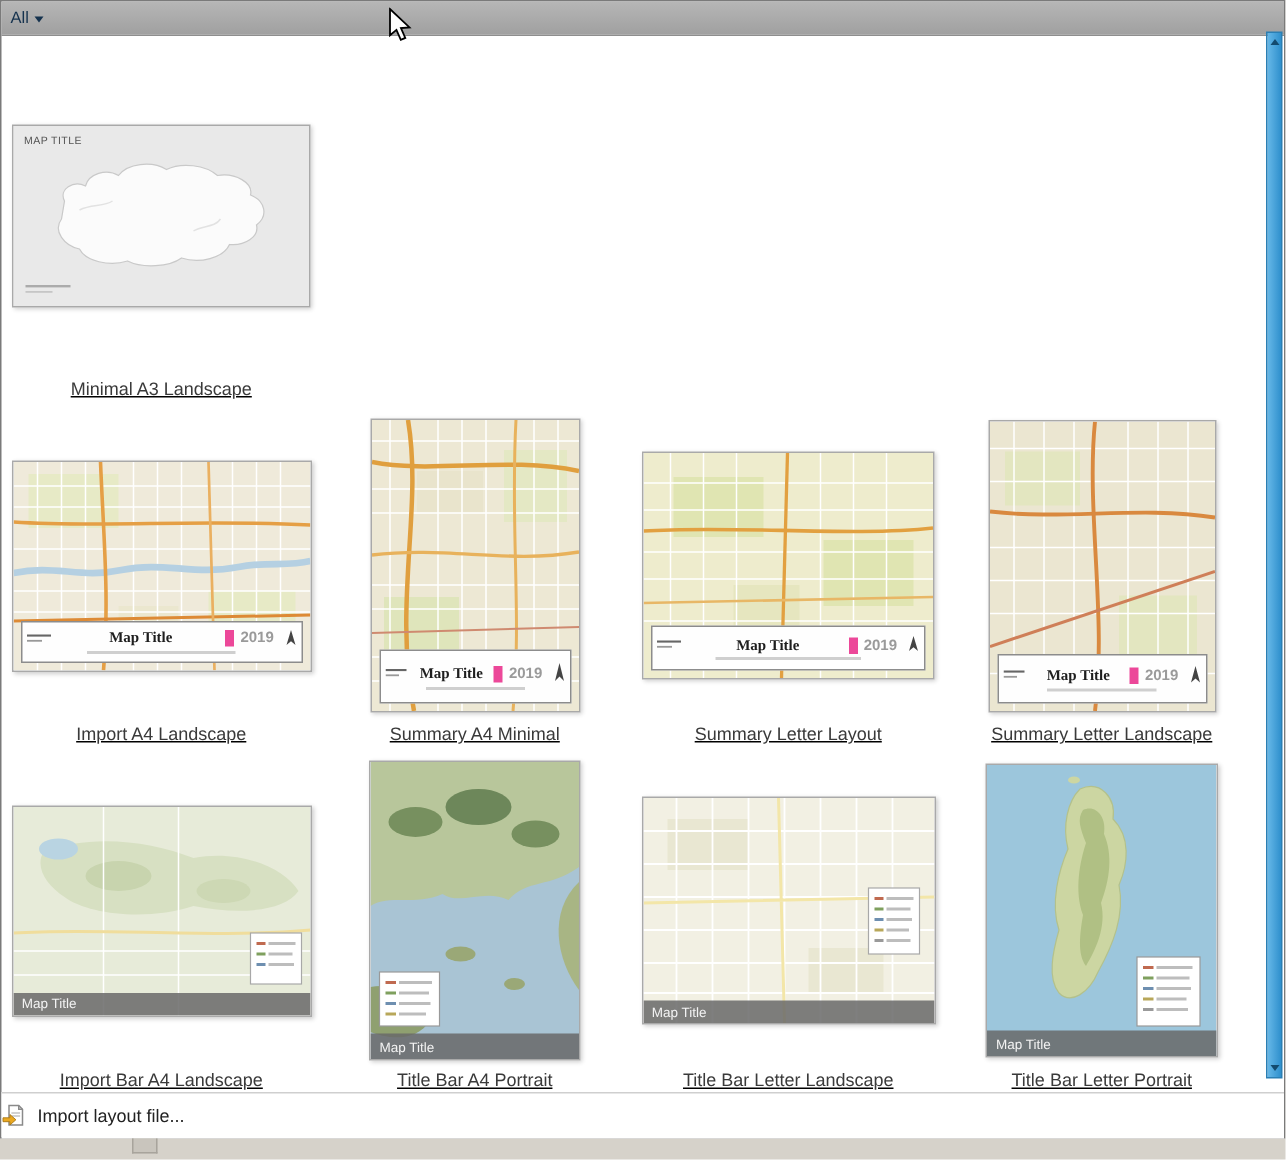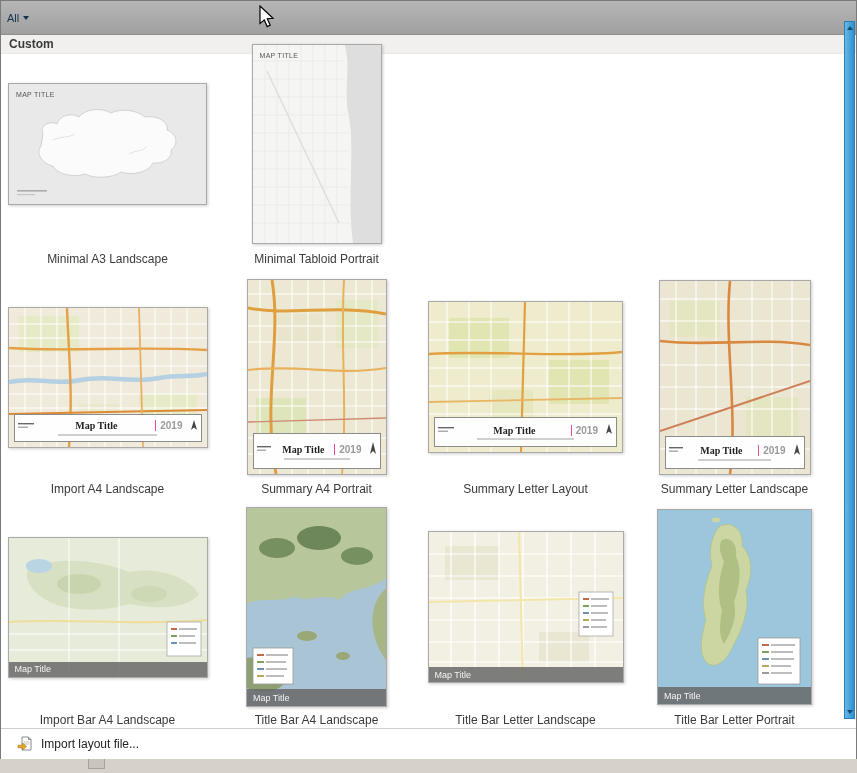--- a/index.html
+++ b/index.html
@@ -3,34 +3,34 @@
 <meta charset="utf-8">
 <style>
   * { margin:0; padding:0; box-sizing:border-box; }
   html,body { width:857px; height:773px; overflow:hidden; }
   body { font-family:"Liberation Sans",sans-serif; background:#d6d2ca; position:relative; }
 
   .panel { position:absolute; top:0; left:0; width:857px; height:759px;
            background:#ffffff; border:1px solid #7a7a7a; }
 
   
-  .topbar { height:34px; background:linear-gradient(#b6b6b6,#a0a0a0);
+  .topbar { height:23px; background:linear-gradient(#b6b6b6,#a0a0a0);
             border-bottom:1px solid #8e8e8e; display:flex; align-items:center; padding-left:6px; }
   .filter { display:flex; align-items:center; gap:4px; font-size:11px; color:#15324e; cursor:pointer; }
   .caret { width:0; height:0; border-left:3.5px solid transparent; border-right:3.5px solid transparent;
            border-top:4px solid #15324e; margin-top:1px; }
 
   
   .section-header { height:19px; background:#f1f0ef; display:flex; align-items:center;
                     padding-left:8px; font-size:12px; font-weight:bold; color:#3a3a3a;
                     border-bottom:1px solid #e8e8e8; }
 
   
   .grid { position:absolute; top:40px; left:2px; width:836px; }
-  .row  { display:grid; grid-template-columns:repeat(4,1fr); }
+  .row  { display:grid; grid-template-columns:repeat(4,1fr);text-decoration:underline; }
   .row2 { margin-top:10px; }
   .row3 { margin-top:9px; }
   .cell { display:flex; flex-direction:column; align-items:center; cursor:pointer; }
   .thumbbox { display:flex; align-items:center; justify-content:flex-end; }
   .row1 .thumbbox { height:206px; }
   .row2 .thumbbox { height:200px; }
   .row3 .thumbbox { height:202px; }
   .cell-label { font-size:12px; color:#3a3a3a; margin-top:5px; height:15px; white-space:nowrap; }
 
   .thumb { position:relative; border:1px solid #a9a9a9; background:#fff;
@@ -55,33 +55,33 @@
 
   
   .sum-banner { position:absolute; left:5px; right:5px; bottom:5px; background:#fefefe;
                 border:1px solid #8c8c8c; display:flex; flex-direction:column;
                 justify-content:center; padding:1px 3px; }
   .bh28 { height:28px; } .bh36 { height:36px; } .bh30 { height:30px; } .bh33 { height:33px; }
   .sb-main { display:flex; align-items:center; width:100%; }
   .sb-title { font-family:"Liberation Serif",serif; font-weight:bold; font-size:10px;
               color:#1e1e1e; flex:1; text-align:center; }
   .sb-year { font-size:10px; font-weight:bold; color:#9a9a9a; padding:0 4px;
-             border-left:1px solid #ec4899; }
+             border-left:6px solid #ec4899; }
   .north-icon { margin-left:3px; display:flex; align-items:center; }
   .sb-credits { height:2px; background:#cfcfcf; width:55%; margin:2px auto 0; }
 
   
   .tb-bar { position:absolute; left:0; right:0; bottom:0; background:rgba(104,104,104,.85);
             color:#f3f3f3; font-size:9px; display:flex; align-items:center; padding-left:6px; }
   .tbh15 { height:15px; } .tbh17 { height:17px; }
 
   
   .footer { position:absolute; left:0; right:0; top:727px; height:31px; background:#ffffff;
             border-top:1px solid #cfcfcf; display:flex; align-items:center;
-            padding-left:16px; gap:8px; font-size:12px; color:#222; cursor:pointer; }
+            padding-left:0; gap:8px; font-size:12px; color:#222; cursor:pointer; }
 
   
   .scrollbar { position:absolute; top:21px; right:2px; width:11px; height:698px;
                background:linear-gradient(to right,#66b8e8,#2f90cd); border:1px solid #2a7fb4; }
   .sb-up, .sb-down { position:absolute; left:0; width:100%; height:12px;
                      display:flex; align-items:center; justify-content:center; cursor:pointer; }
   .sb-up { top:0; } .sb-down { bottom:0; }
   .tri-up { width:0; height:0; border-left:3px solid transparent; border-right:3px solid transparent;
             border-bottom:4px solid #134a6e; }
   .tri-down { width:0; height:0; border-left:3px solid transparent; border-right:3px solid transparent;
@@ -98,23 +98,20 @@
 
 <div class="panel">
 
   <div class="topbar">
     <div class="filter">
       <span>All</span>
       <span class="caret"></span>
     </div>
   </div>
 
-  <div class="section-header">
-    <span>Custom</span>
-  </div>
 
   <div class="grid">
 
     <div class="row row1">
 
       <div class="cell">
         <div class="thumbbox">
           <div class="thumb t1">
             <svg width="197" height="120" viewBox="0 0 197 120">
               <rect width="197" height="120" fill="#e9e9e9"></rect>
@@ -124,35 +121,20 @@
               <rect x="8" y="110" width="18" height="1.2" fill="#c6c6c6"></rect>
             </svg>
             <span class="map-title-corner">MAP TITLE</span>
           </div>
         </div>
         <div class="cell-label">Minimal A3 Landscape</div>
       </div>
 
 
 
-      <div class="cell">
-        <div class="thumbbox">
-          <div class="thumb t4">
-            <svg width="128" height="198" viewBox="0 0 128 198">
-              <rect width="128" height="198" fill="#f5f5f3"></rect>
-              <path d="M12 0 V198 M24 0 V198 M36 0 V198 M48 0 V198 M60 0 V198 M72 0 V198 M84 0 V198" stroke="#e9e9e7" stroke-width="0.8" fill="none"></path>
-              <path d="M0 16 H92 M0 34 H92 M0 52 H92 M0 70 H94 M0 88 H96 M0 106 H96 M0 124 H94 M0 142 H96 M0 160 H98 M0 178 H98" stroke="#e9e9e7" stroke-width="0.8" fill="none"></path>
-              <path d="M14 26 L86 178" stroke="#dddddb" stroke-width="1.4" fill="none"></path>
-              <path d="M92 0 C98 24 90 48 96 72 C102 104 94 150 100 198 L128 198 L128 0 Z" fill="#dedede"></path>
-            </svg>
-            <span class="map-title-corner">MAP TITLE</span>
-          </div>
-        </div>
-        <div class="cell-label">Minimal Tabloid Portrait</div>
-      </div>
     </div>
 
     <div class="row row2">
 
       <div class="cell">
         <div class="thumbbox">
           <div class="thumb t5">
             <svg width="198" height="139" viewBox="0 0 198 139">
               <rect width="198" height="139" fill="#efeada"></rect>
               <rect x="10" y="8" width="60" height="36" fill="#e7eac6"></rect>
@@ -214,21 +196,21 @@
                 <span class="north-icon">
                     <svg width="8" height="14" viewBox="0 0 8 14">
                       <path d="M4 0 L7 12 L4 9 L1 12 Z" fill="#444"></path>
                     </svg>
                   </span>
               </div>
               <div class="sb-credits"></div>
             </div>
           </div>
         </div>
-        <div class="cell-label">Summary A4 Portrait</div>
+        <div class="cell-label">Summary A4 Minimal</div>
       </div>
 
       <div class="cell">
         <div class="thumbbox">
           <div class="thumb t7">
             <svg width="193" height="150" viewBox="0 0 193 150">
               <rect width="193" height="150" fill="#eeeccd"></rect>
               <rect x="20" y="16" width="60" height="40" fill="#e0e5b2"></rect>
               <rect x="120" y="58" width="60" height="44" fill="#e0e5b2"></rect>
               <rect x="60" y="88" width="44" height="28" fill="#e6e6bf"></rect>
@@ -348,21 +330,21 @@
                   <rect x="19" y="160" width="21" height="2" fill="#bdbdbd"></rect>
                 <rect x="10" y="167" width="7" height="2" fill="#b8a75a"></rect>
                   <rect x="19" y="167" width="18" height="2" fill="#bdbdbd"></rect>
               </g>
             </svg>
             <div class="tb-bar tbh17">
               <span>Map Title</span>
             </div>
           </div>
         </div>
-        <div class="cell-label">Title Bar A4 Landscape</div>
+        <div class="cell-label">Title Bar A4 Portrait</div>
       </div>
 
       <div class="cell">
         <div class="thumbbox">
           <div class="thumb t11">
             <svg width="194" height="150" viewBox="0 0 194 150">
               <rect width="194" height="150" fill="#f2f0e3"></rect>
               <rect x="16" y="14" width="54" height="34" fill="#e9e7d2"></rect>
               <rect x="110" y="100" width="50" height="30" fill="#e9e7d2"></rect>
               <path d="M0 22 H194 M0 44 H194 M0 66 H194 M0 88 H194 M0 110 H194 M0 130 H194" stroke="#ffffff" stroke-width="1.2" fill="none"></path>

